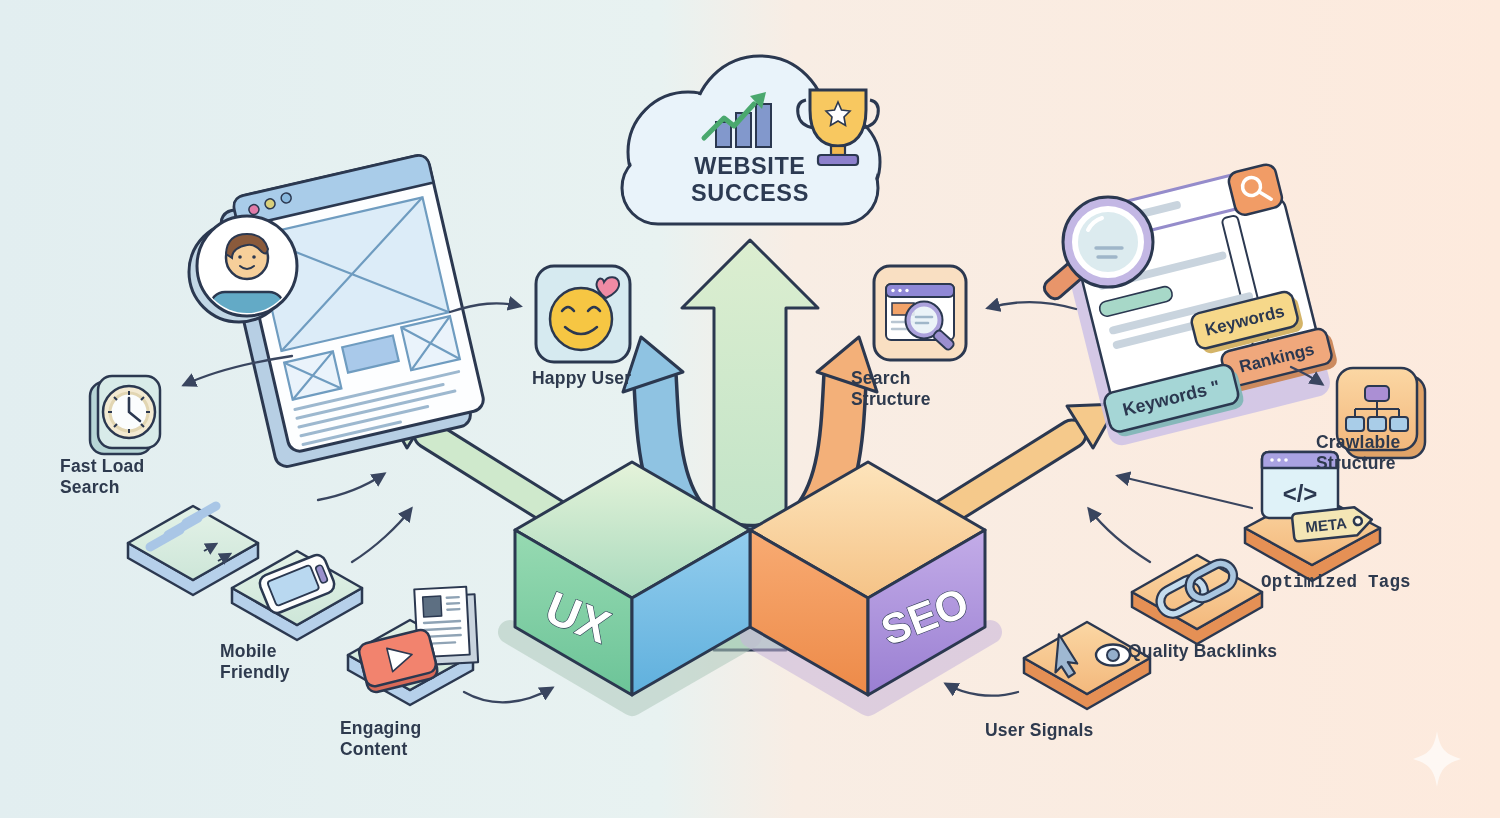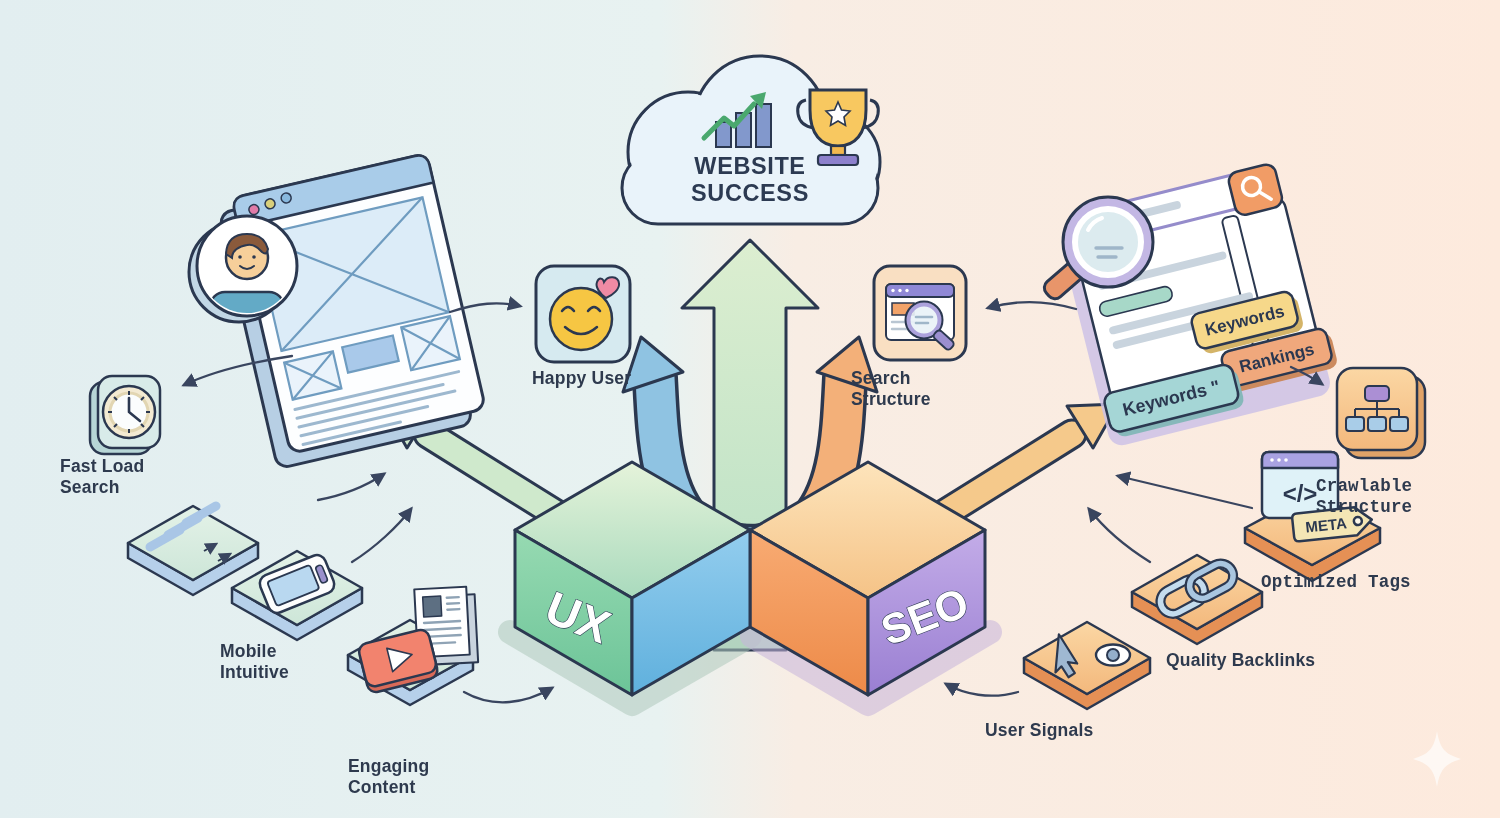--- a/index.html
+++ b/index.html
@@ -372,22 +372,22 @@
     <path d="M1076,309 C1042,299 1012,301 988,308" marker-end="url(#ah)"></path>
     <path d="M1291,367 C1304,373 1313,378 1322,384" marker-end="url(#ah)"></path>
   </g>
 
   <path opacity="0.65" fill="#ffffff" d="M1437,731 C1440,749 1445,754 1461,759 C1445,764 1440,769 1437,787 C1434,769 1429,764 1413,759 C1429,754 1434,749 1437,731 Z"></path>
 </svg>
 
 <div class="cloud-title" style="left:670px;top:153px;width:160px;">WEBSITE SUCCESS</div>
 
 <div class="lbl" style="left:60px;top:456px;width:110px;">Fast Load Search</div>
-<div class="lbl" style="left:220px;top:641px;width:120px;">Mobile Intuitive</div>
-<div class="lbl" style="left:348px;top:718px;width:130px;margin-top:38px;">Engaging Content</div>
+<div class="lbl" style="left:220px;top:641px;width:120px;">Mobile Friendly</div>
+<div class="lbl" style="left:340px;top:718px;width:130px;">Engaging Content</div>
 <div class="lbl" style="left:532px;top:368px;width:100px;">Happy User</div>
 <div class="lbl" style="left:851px;top:368px;width:140px;">Search Structure</div>
-<div class="lbl" style="left:1316px;top:476px;width:150px;font-family:Liberation Mono, monospace;">Crawlable Structure</div>
+<div class="lbl" style="left:1316px;top:432px;width:150px;">Crawlable Structure</div>
 <div class="lbl" style="left:1261px;top:572px;width:150px;font-family:Liberation Mono, monospace;">Optimized Tags</div>
-<div class="lbl" style="left:1166px;top:641px;width:150px;margin-top:9px;">Quality Backlinks</div>
+<div class="lbl" style="left:1128px;top:641px;width:150px;">Quality Backlinks</div>
 <div class="lbl" style="left:985px;top:720px;width:130px;">User Signals</div>
 
 </div>
 
 </body></html>

